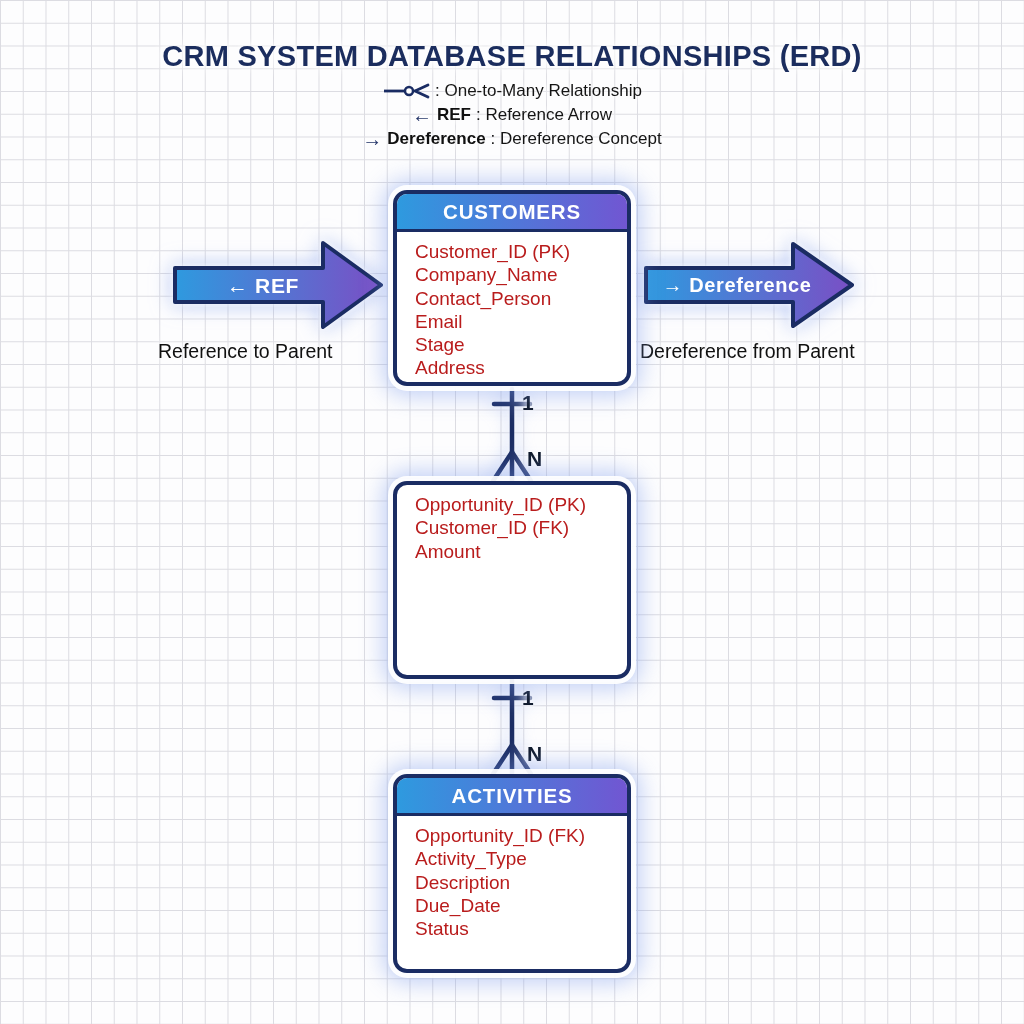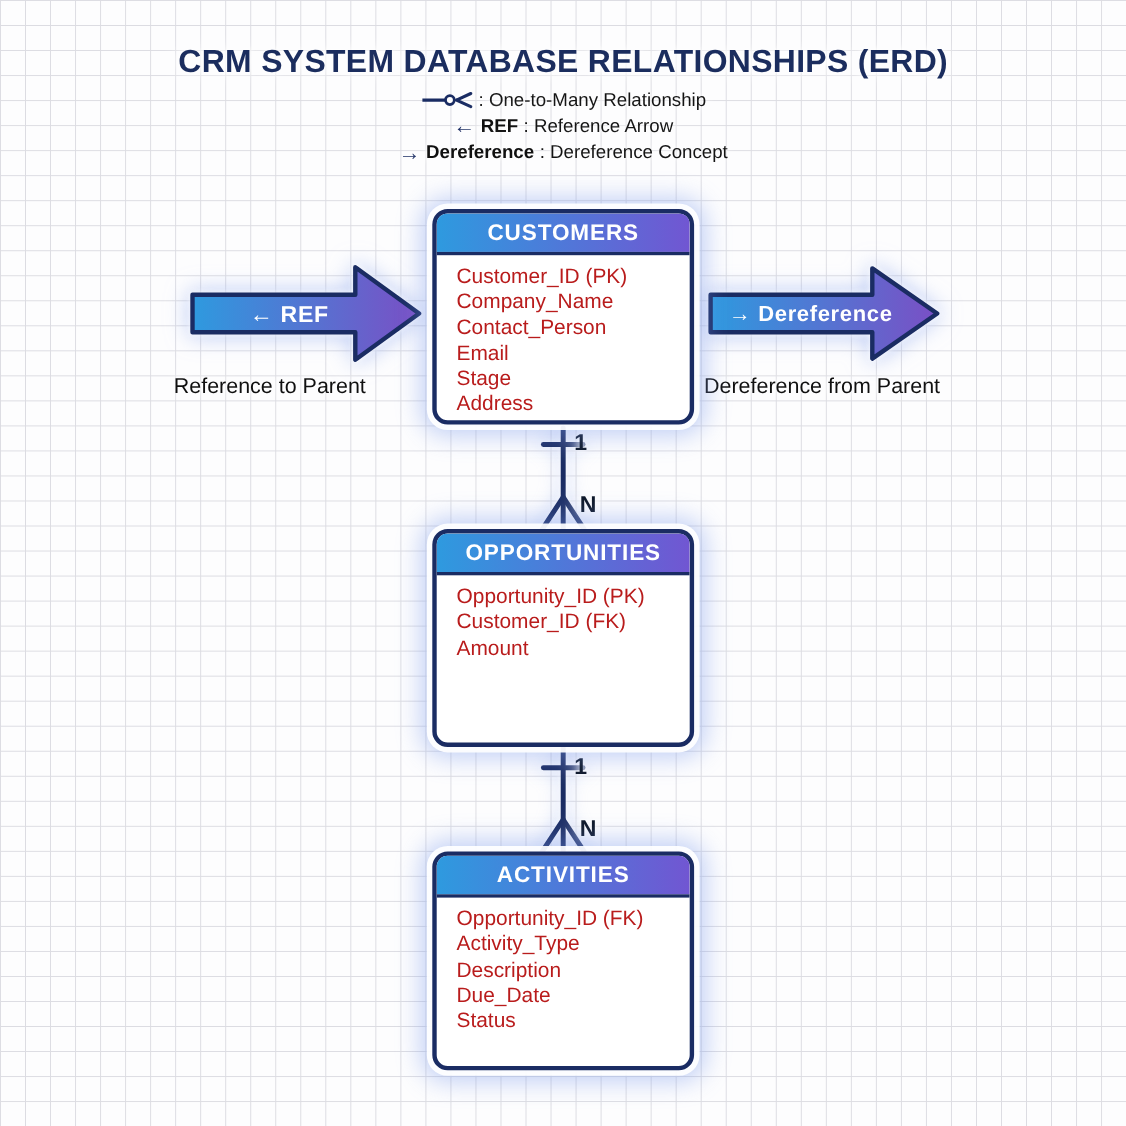--- a/index.html
+++ b/index.html
@@ -147,21 +147,20 @@
       <div class="field">Customer_ID (PK)</div>
       <div class="field">Company_Name</div>
       <div class="field">Contact_Person</div>
       <div class="field">Email</div>
       <div class="field">Stage</div>
       <div class="field">Address</div>
     </div>
   </div>
 
   <div class="entity" style="top:481px; height:198px;">
-    <div class="entity-header">OPPORTUNITIES</div>
     <div class="entity-body">
       <div class="field">Opportunity_ID (PK)</div>
       <div class="field">Customer_ID (FK)</div>
       <div class="field">Amount</div>
     </div>
   </div>
 
   <div class="entity" style="top:774px; height:199px;">
     <div class="entity-header">ACTIVITIES</div>
     <div class="entity-body">

